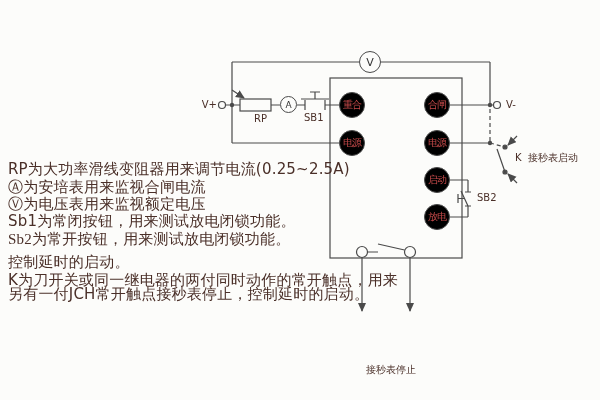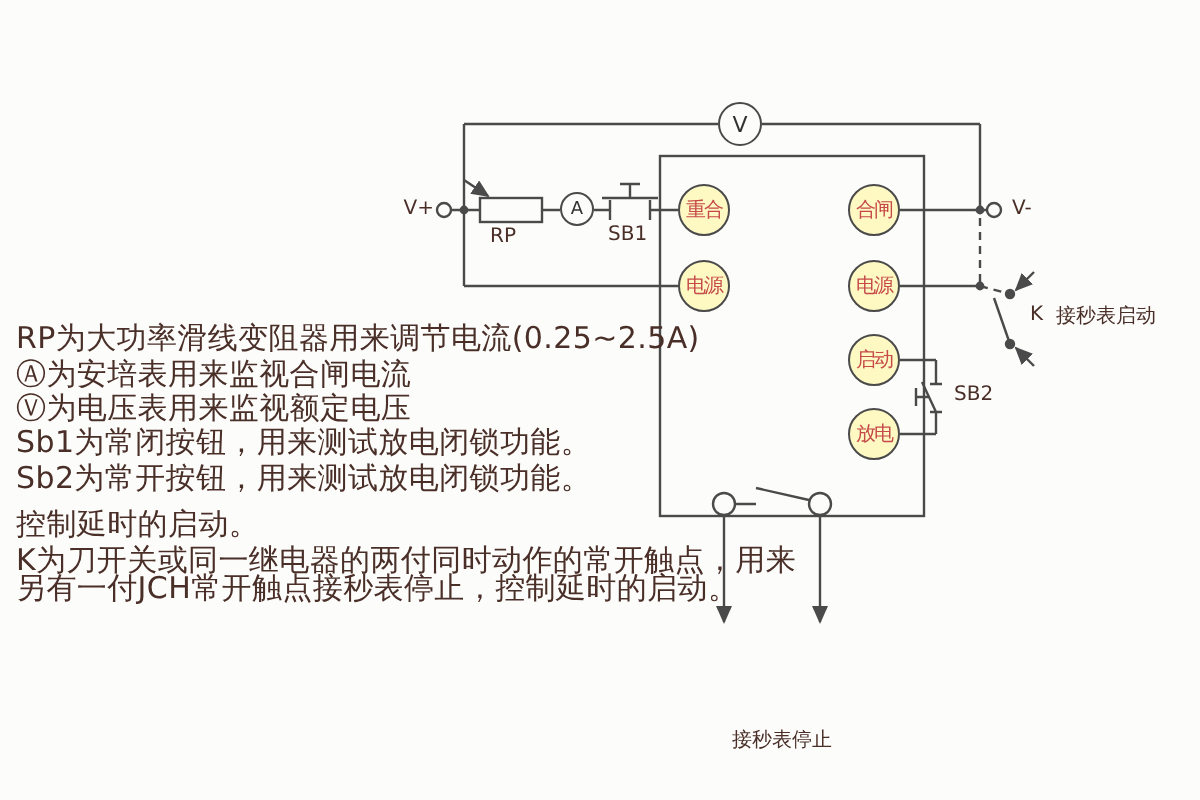--- a/index.html
+++ b/index.html
@@ -10,21 +10,21 @@
     position:relative; width:600px; height:400px;
     background:#fcfcfa; overflow:hidden;
   }
   svg.circuit { position:absolute; left:0; top:0; }
   .note {
     position:absolute; left:8px; font-size:15px; line-height:13px;
     color:#4a2f28; white-space:nowrap; letter-spacing:0.2px;
   }
   .terminal {
     position:absolute; width:26px; height:26px; border:1px solid #4a4a4a;
-    border-radius:50%; background:#fef9c3; display:flex; align-items:center;
+    border-radius:50%; background:#000000; display:flex; align-items:center;
     justify-content:center; font-size:10px; color:#c64a4a; letter-spacing:-1px;
     z-index:2;
   }
   .meter {
     position:absolute; border:1px solid #4a4a4a; border-radius:50%;
     background:#fcfcfa; display:flex; align-items:center; justify-content:center;
     color:#333; z-index:2;
   }
   .meter.v { left:359px; top:51px; width:22px; height:22px; font-size:11px; }
   .meter.a { left:280px; top:96px; width:17px; height:17px; font-size:9px; }
@@ -104,31 +104,31 @@
 
   <div class="terminal" style="left:339px; top:92px;">重合</div>
   <div class="terminal" style="left:424px; top:92px;">合闸</div>
   <div class="terminal" style="left:339px; top:130px;">电源</div>
   <div class="terminal" style="left:424px; top:130px;">电源</div>
   <div class="terminal" style="left:424px; top:167px;">启动</div>
   <div class="terminal" style="left:424px; top:204px;">放电</div>
 
   <div class="lbl" style="left:197px; top:99px; width:20px; text-align:right;">V+</div>
   <div class="lbl" style="left:506px; top:99px;">V-</div>
-  <div class="lbl" style="left:245px; top:113px; width:22px; text-align:left;">RP</div>
+  <div class="lbl" style="left:245px; top:113px; width:22px; text-align:right;">RP</div>
   <div class="lbl" style="left:304px; top:112px;">SB1</div>
   <div class="lbl" style="left:477px; top:192px;">SB2</div>
   <div class="lbl" style="left:515px; top:152px;">K</div>
   <div class="lbl" style="left:528px; top:151px;">接秒表启动</div>
   <div class="lbl" style="left:360px; top:331px; width:56px; text-align:right;margin-top:32px;">接秒表停止</div>
 
   <div>
     <div class="note" style="top:163px;">RP为大功率滑线变阻器用来调节电流(0.25~2.5A)</div>
     <div class="note" style="top:181px;">Ⓐ为安培表用来监视合闸电流</div>
     <div class="note" style="top:198px;">Ⓥ为电压表用来监视额定电压</div>
     <div class="note" style="top:215px;">Sb1为常闭按钮，用来测试放电闭锁功能。</div>
-    <div class="note" style="top:233px;">Sb2为常开按钮，用来测试放电闭锁功能。</div>
+    <div class="note" style="top:233px;font-family:Liberation Serif, serif;">Sb2为常开按钮，用来测试放电闭锁功能。</div>
     <div class="note" style="top:251px;margin-top:23px;">K为刀开关或同一继电器的两付同时动作的常开触点，用来</div>
     <div class="note" style="top:256px;">控制延时的启动。</div>
     <div class="note" style="top:288px;">另有一付JCH常开触点接秒表停止，控制延时的启动。</div>
   </div>
 
 </div>
 
 </body></html>

